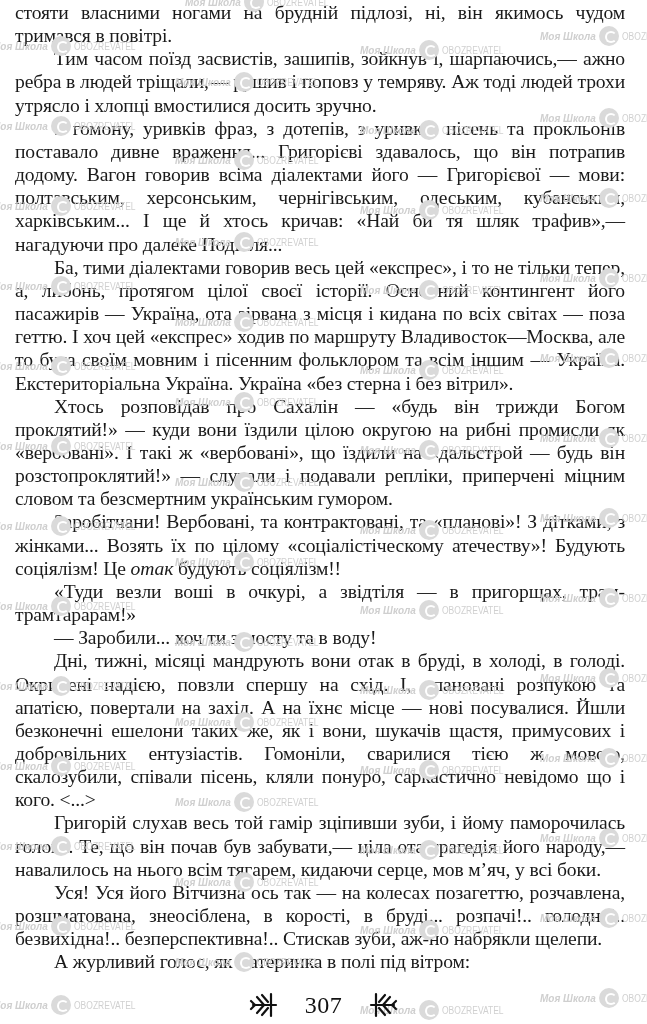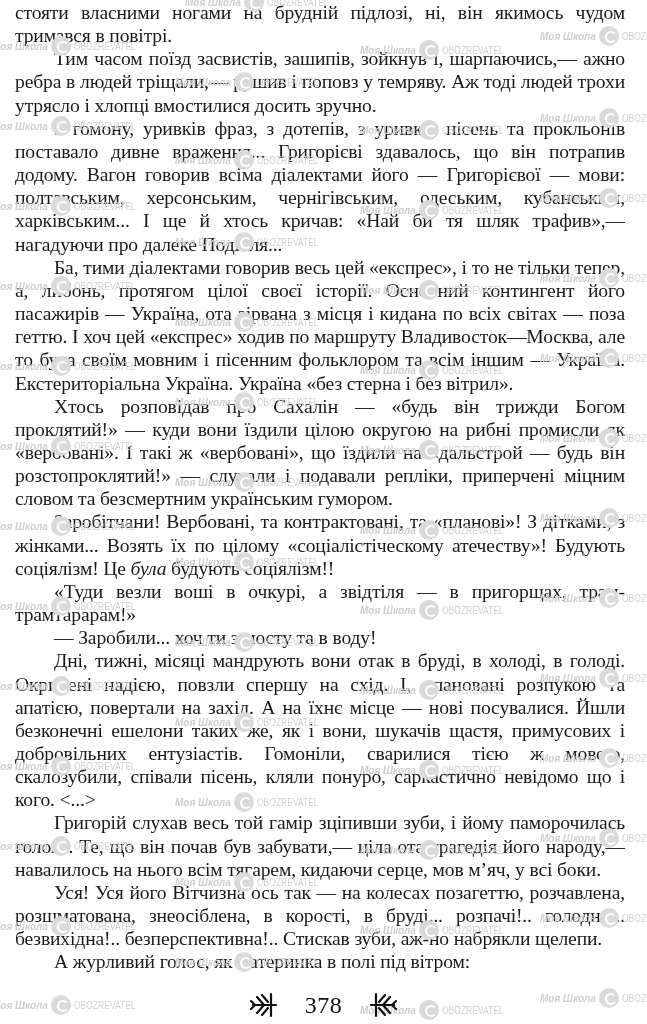--- a/index.html
+++ b/index.html
@@ -41,21 +41,21 @@
 </style>
 </head>
 <body>
 
 <div class="page-text">
   <p class="no-indent">стояти власними ногами на брудній підлозі, ні, він якимось чудом тримався в повітрі.</p>
   <p>Тим часом поїзд засвистів, зашипів, зойкнув і, шарпаючись,— ажно ребра в людей тріщали,— рушив і поповз у темряву. Аж тоді людей трохи утрясло і хлопці вмостилися досить зручно.</p>
   <p>З гомону, уривків фраз, з дотепів, з уривків пісень та прокльонів поставало дивне враження... Григорієві здавалось, що він потрапив додому. Вагон говорив всіма діалектами його — Григорієвої — мови: полтавським, херсонським, чернігівським, одеським, кубанським, харківським... І ще й хтось кричав: «Най би тя шляк трафив»,— нагадуючи про далеке Поділля...</p>
   <p>Ба, тими діалектами говорив весь цей «експрес», і то не тільки тепер, а, либонь, протягом цілої своєї історії. Основний контингент його пасажирів — Україна, ота зірвана з місця і кидана по всіх світах — поза геттю. І хоч цей «експрес» ходив по маршруту Владивосток—Москва, але то була своїм мовним і пісенним фольклором та всім іншим — Україна. Екстериторіальна Україна. Україна «без стерна і без вітрил».</p>
   <p>Хтось розповідав про Сахалін — «будь він трижди Богом проклятий!» — куди вони їздили цілою округою на рибні промисли як «вербовані». І такі ж «вербовані», що їздили на «дальстрой — будь він розстопроклятий!» — слухали і подавали репліки, приперчені міцним словом та безсмертним українським гумором.</p>
-  <p><span>Заробітчани! Вербовані, та контрактовані, та «планові»! З дітками, з жінками... Возять їх по цілому «соціалістіческому атечеству»! Будують соціялізм! Це </span><em>була</em><span> будують соціялізм!!</span></p>
+  <p><span>Заробітчани! Вербовані, та контрактовані, та «планові»! З дітками, з жінками... Возять їх по цілому «соціалістіческому атечеству»! Будують соціялізм! Це </span><em>отак</em><span> будують соціялізм!!</span></p>
   <p>«Туди везли воші в очкурі, а звідтіля — в пригорщах, трам-трамтарарам!»</p>
   <p class="dialogue">— Заробили... хоч ти з мосту та в воду!</p>
   <p>Дні, тижні, місяці мандрують вони отак в бруді, в холоді, в голоді. Окрилені надією, повзли спершу на схід. І, опановані розпукою та апатією, повертали на захід. А на їхнє місце — нові посувалися. Йшли безконечні ешелони таких же, як і вони, шукачів щастя, примусових і добровільних ентузіастів. Гомоніли, сварилися тією ж мовою, скалозубили, співали пісень, кляли понуро, саркастично невідомо що і кого. &lt;...&gt;</p>
   <p>Григорій слухав весь той гамір зціпивши зуби, і йому паморочилась голова. Те, що він почав був забувати,— ціла ота трагедія його народу,— навалилось на нього всім тягарем, кидаючи серце, мов м’яч, у всі боки.</p>
   <p>Уся! Уся його Вітчизна ось так — на колесах позагеттю, розчавлена, розшматована, знеосіблена, в корості, в бруді... розпачі!.. голодна!.. безвихідна!.. безперспективна!.. Стискав зуби, аж-но набрякли щелепи.</p>
   <p>А журливий голос, як материнка в полі під вітром:</p>
 </div>
 
 <div class="watermark" style="left:-8px;top:36px">
     <span class="wm-school">Моя Школа</span>
@@ -324,21 +324,21 @@
       <line x1="4" y1="14" x2="27" y2="14"></line>
       <line x1="22" y1="3" x2="22" y2="25"></line>
       <line x1="8" y1="6" x2="15" y2="14"></line>
       <line x1="8" y1="22" x2="15" y2="14"></line>
       <line x1="13" y1="4" x2="19" y2="11"></line>
       <line x1="13" y1="24" x2="19" y2="17"></line>
       <line x1="2" y1="10" x2="6" y2="14"></line>
       <line x1="2" y1="18" x2="6" y2="14"></line>
     </g>
   </svg>
-  <span class="page-number">378</span>
+  <span class="page-number">307</span>
   <svg class="ornament" viewBox="0 0 30 28">
     <g stroke="#111" stroke-width="2.2" fill="none" stroke-linecap="round" transform="translate(30,0) scale(-1,1)">
       <line x1="4" y1="14" x2="27" y2="14"></line>
       <line x1="22" y1="3" x2="22" y2="25"></line>
       <line x1="8" y1="6" x2="15" y2="14"></line>
       <line x1="8" y1="22" x2="15" y2="14"></line>
       <line x1="13" y1="4" x2="19" y2="11"></line>
       <line x1="13" y1="24" x2="19" y2="17"></line>
       <line x1="2" y1="10" x2="6" y2="14"></line>
       <line x1="2" y1="18" x2="6" y2="14"></line>

